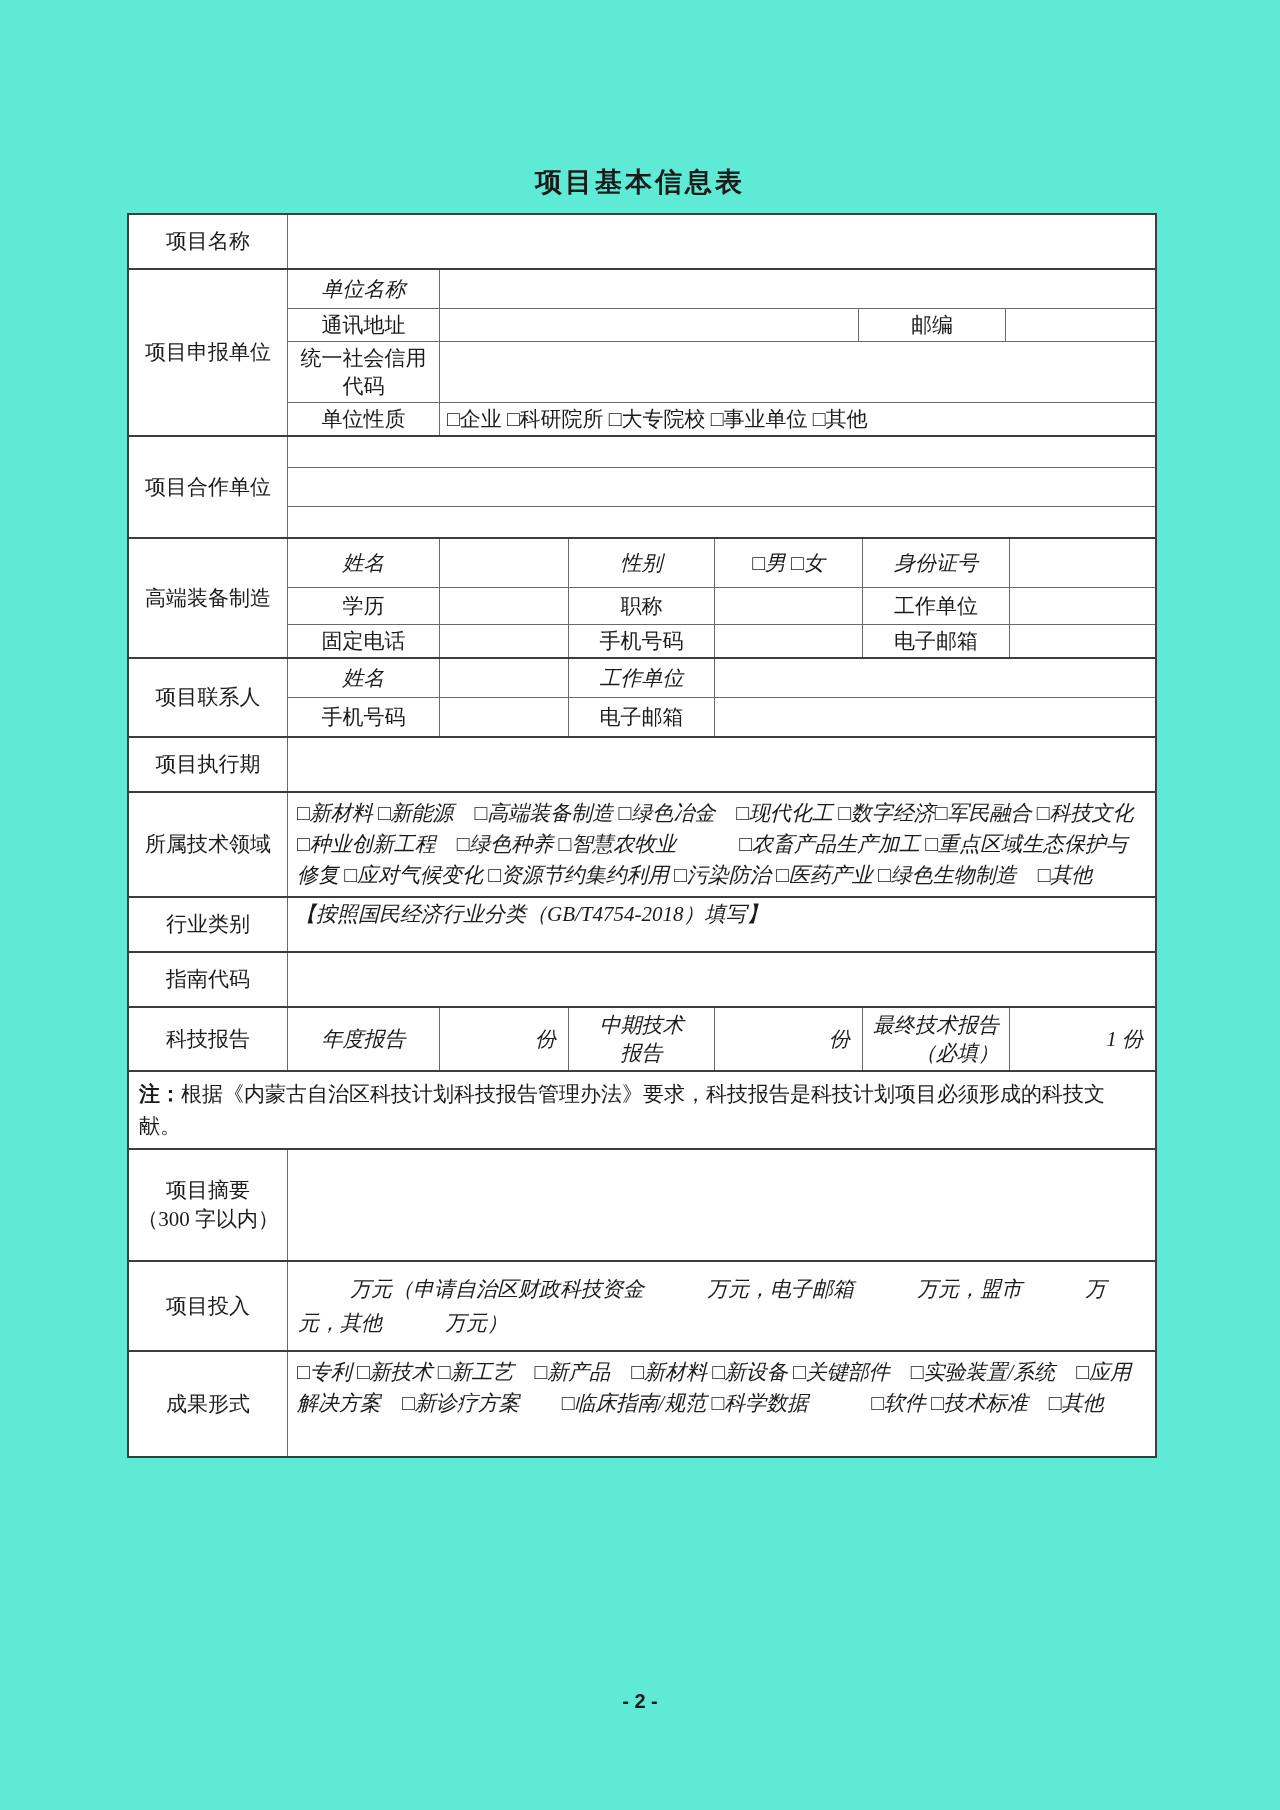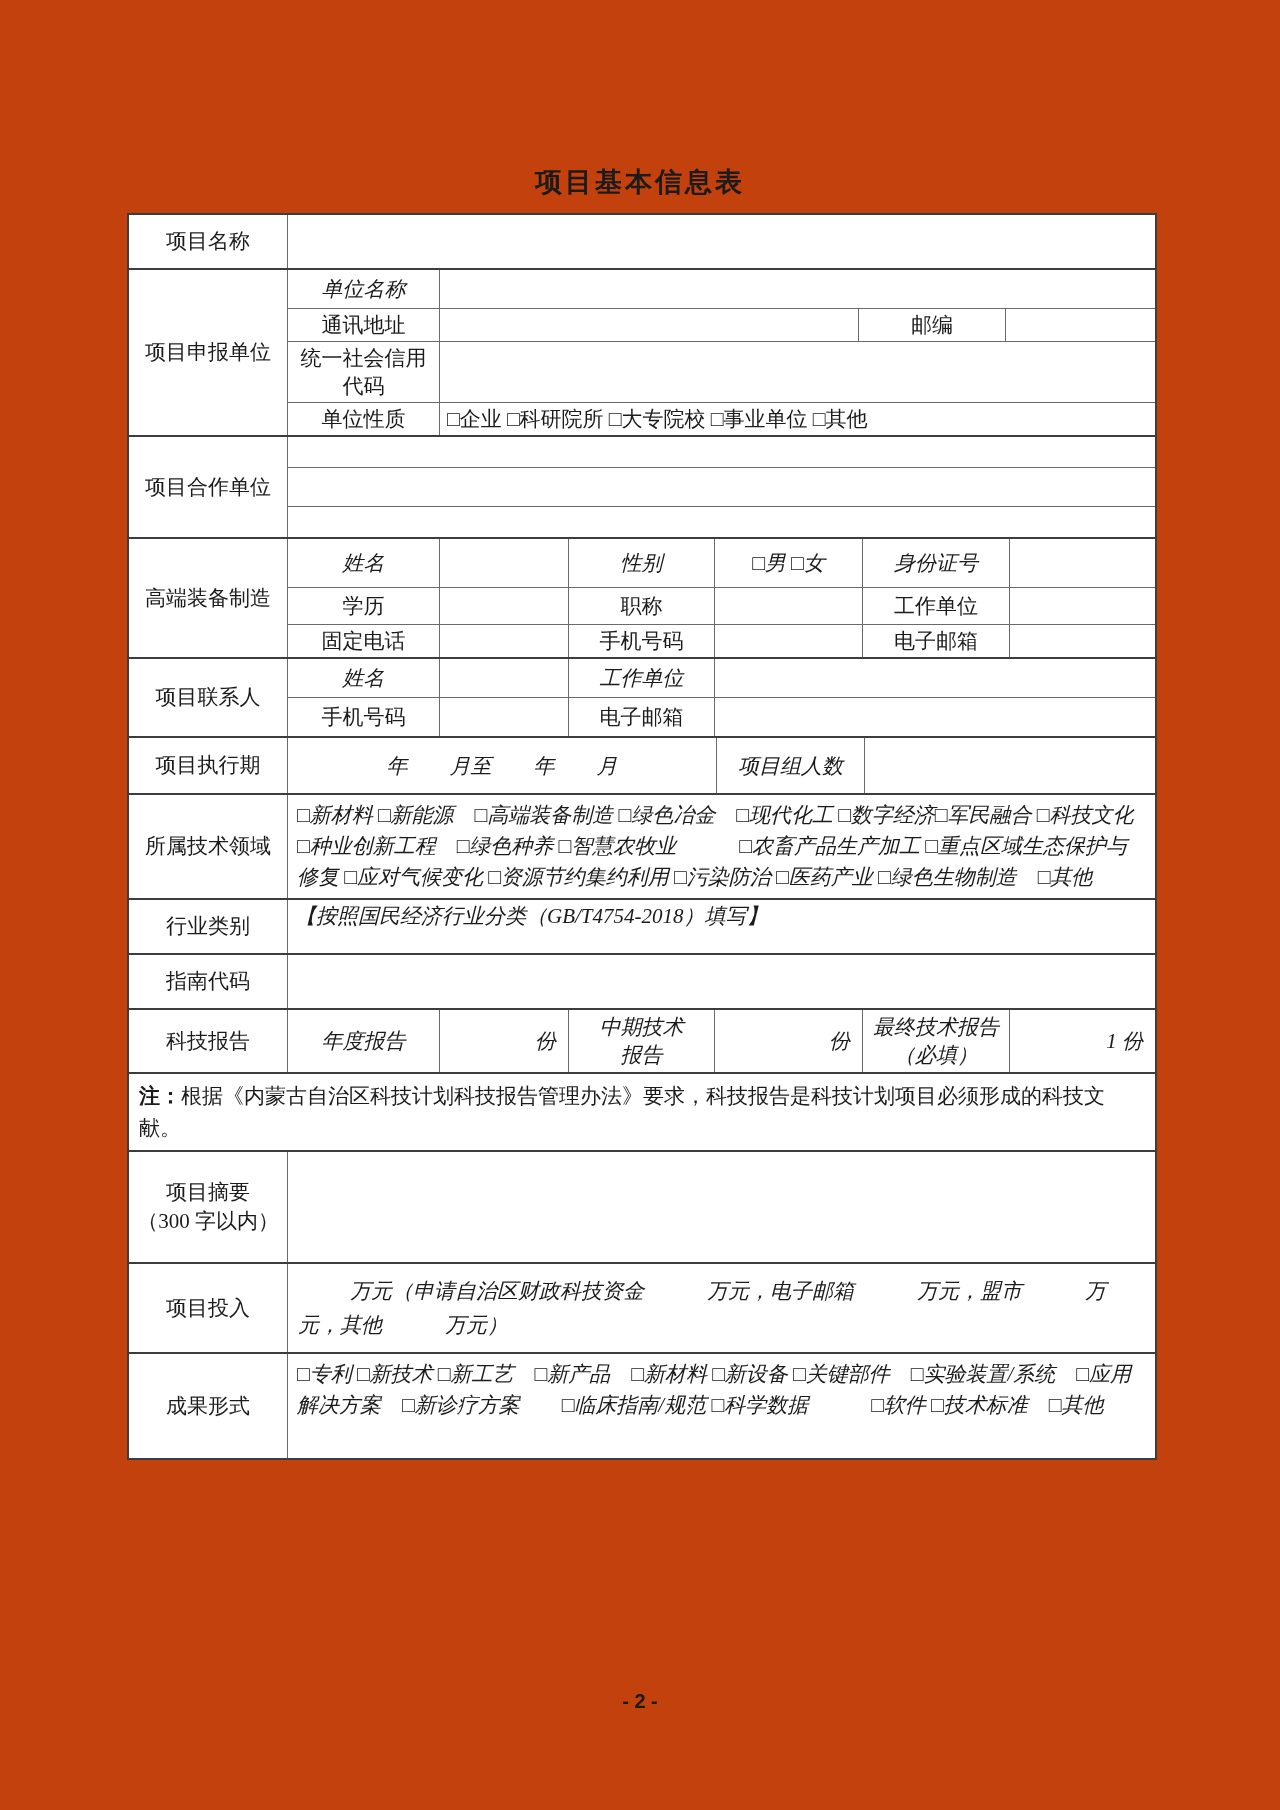--- a/index.html
+++ b/index.html
@@ -1,37 +1,37 @@
 <!DOCTYPE html>
 <html><head>
 <meta charset="utf-8">
 <style>
   html,body{margin:0;padding:0;background:#ffffff;}
-  .page{position:relative;width:1280px;height:1810px;background:#c2410c;
+  .page{position:relative;width:1280px;height:1810px;background:#5eead4;
         font-family:"Liberation Serif","DejaVu Serif",serif;color:#1b1b1b;font-size:21px;overflow:hidden;}
   .doc-title{position:absolute;top:164px;left:0;width:100%;text-align:center;
              font-size:27px;font-weight:bold;letter-spacing:3px;}
   .tbl{position:absolute;top:213px;left:127px;width:1030px;border:2px solid #3d3d3d;
        box-sizing:border-box;display:flex;flex-direction:column;background:#fff;}
   .group{display:flex;border-top:2px solid #3d3d3d;min-width:0;}
   .group:first-child{border-top:none;}
   .glabel{flex:0 0 159px;display:flex;align-items:center;justify-content:center;text-align:center;
           border-right:1px solid #6a6a6a;padding:12px 5px;box-sizing:border-box;line-height:29px;}
   .gbody{flex:1 1 auto;display:flex;flex-direction:column;min-width:0;}
   .sub{display:flex;border-top:1px solid #6a6a6a;min-width:0;}
   .sub:first-child{border-top:none;font-style:italic;}
   .cell{display:flex;align-items:center;box-sizing:border-box;min-width:0;
         border-left:1px solid #6a6a6a;padding:2px 7px;line-height:28px;}
   .sub .cell:first-child{border-left:none;}
   .lab{justify-content:center;text-align:center;}
   .ctr{justify-content:center;text-align:center;}
   .right{justify-content:flex-end;text-align:right;padding-right:12px;}
   .fill{flex:1 1 auto;}
   .w1{flex:0 0 151px;}.w2{flex:0 0 129px;}.w3{flex:0 0 146px;}.w4{flex:0 0 148px;}
-  .w5{flex:0 0 147px;}.w6{flex:0 0 150px;}.w426{flex:0 0 428px;}
+  .w5{flex:0 0 147px;text-align:right;}.w6{flex:0 0 150px;}.w426{flex:0 0 428px;}
   .h40{min-height:40px;}.h38{min-height:38px;}.h36{min-height:36px;}.h30{min-height:30px;}
   .h32{min-height:32px;}.h48{min-height:48px;}.h55{min-height:55px;}.h56{min-height:56px;}
   .h62{min-height:62px;}.h88{min-height:88px;}.h110{min-height:110px;}
   .prewrap{white-space:pre-line;}
   .narrowpad{padding-left:24px;padding-right:24px;}
   .opts{display:block;padding:5px 9px;line-height:31px;}
   .note-cell{display:block;padding:6px 10px;line-height:32px;border-left:none;}
   .invest{display:block;padding:10px 10px;line-height:34px;text-indent:52px;}
   .bold{font-weight:bold;}
   .page-footer{position:absolute;top:1690px;left:0;width:100%;text-align:center;
@@ -138,27 +138,20 @@
           <div class="cell lab w1">手机号码</div>
           <div class="cell w2"></div>
           <div class="cell lab w3">电子邮箱</div>
           <div class="cell fill"></div>
         </div>
       </div>
     </div>
 
     <div class="group">
       <div class="glabel">项目执行期</div>
-      <div class="gbody">
-        <div class="sub h55">
-          <div class="cell ctr w426">年　　月至　　年　　月</div>
-          <div class="cell lab w4">项目组人数</div>
-          <div class="cell fill"></div>
-        </div>
-      </div>
     </div>
 
     <div class="group">
       <div class="glabel">所属技术领域</div>
       <div class="gbody">
         <div class="sub">
           <div class="cell fill opts">□新材料 □新能源　□高端装备制造 □绿色冶金　□现代化工 □数字经济□军民融合 □科技文化 □种业创新工程　□绿色种养 □智慧农牧业　　　□农畜产品生产加工 □重点区域生态保护与修复 □应对气候变化 □资源节约集约利用 □污染防治 □医药产业 □绿色生物制造　□其他</div>
         </div>
       </div>
     </div>

